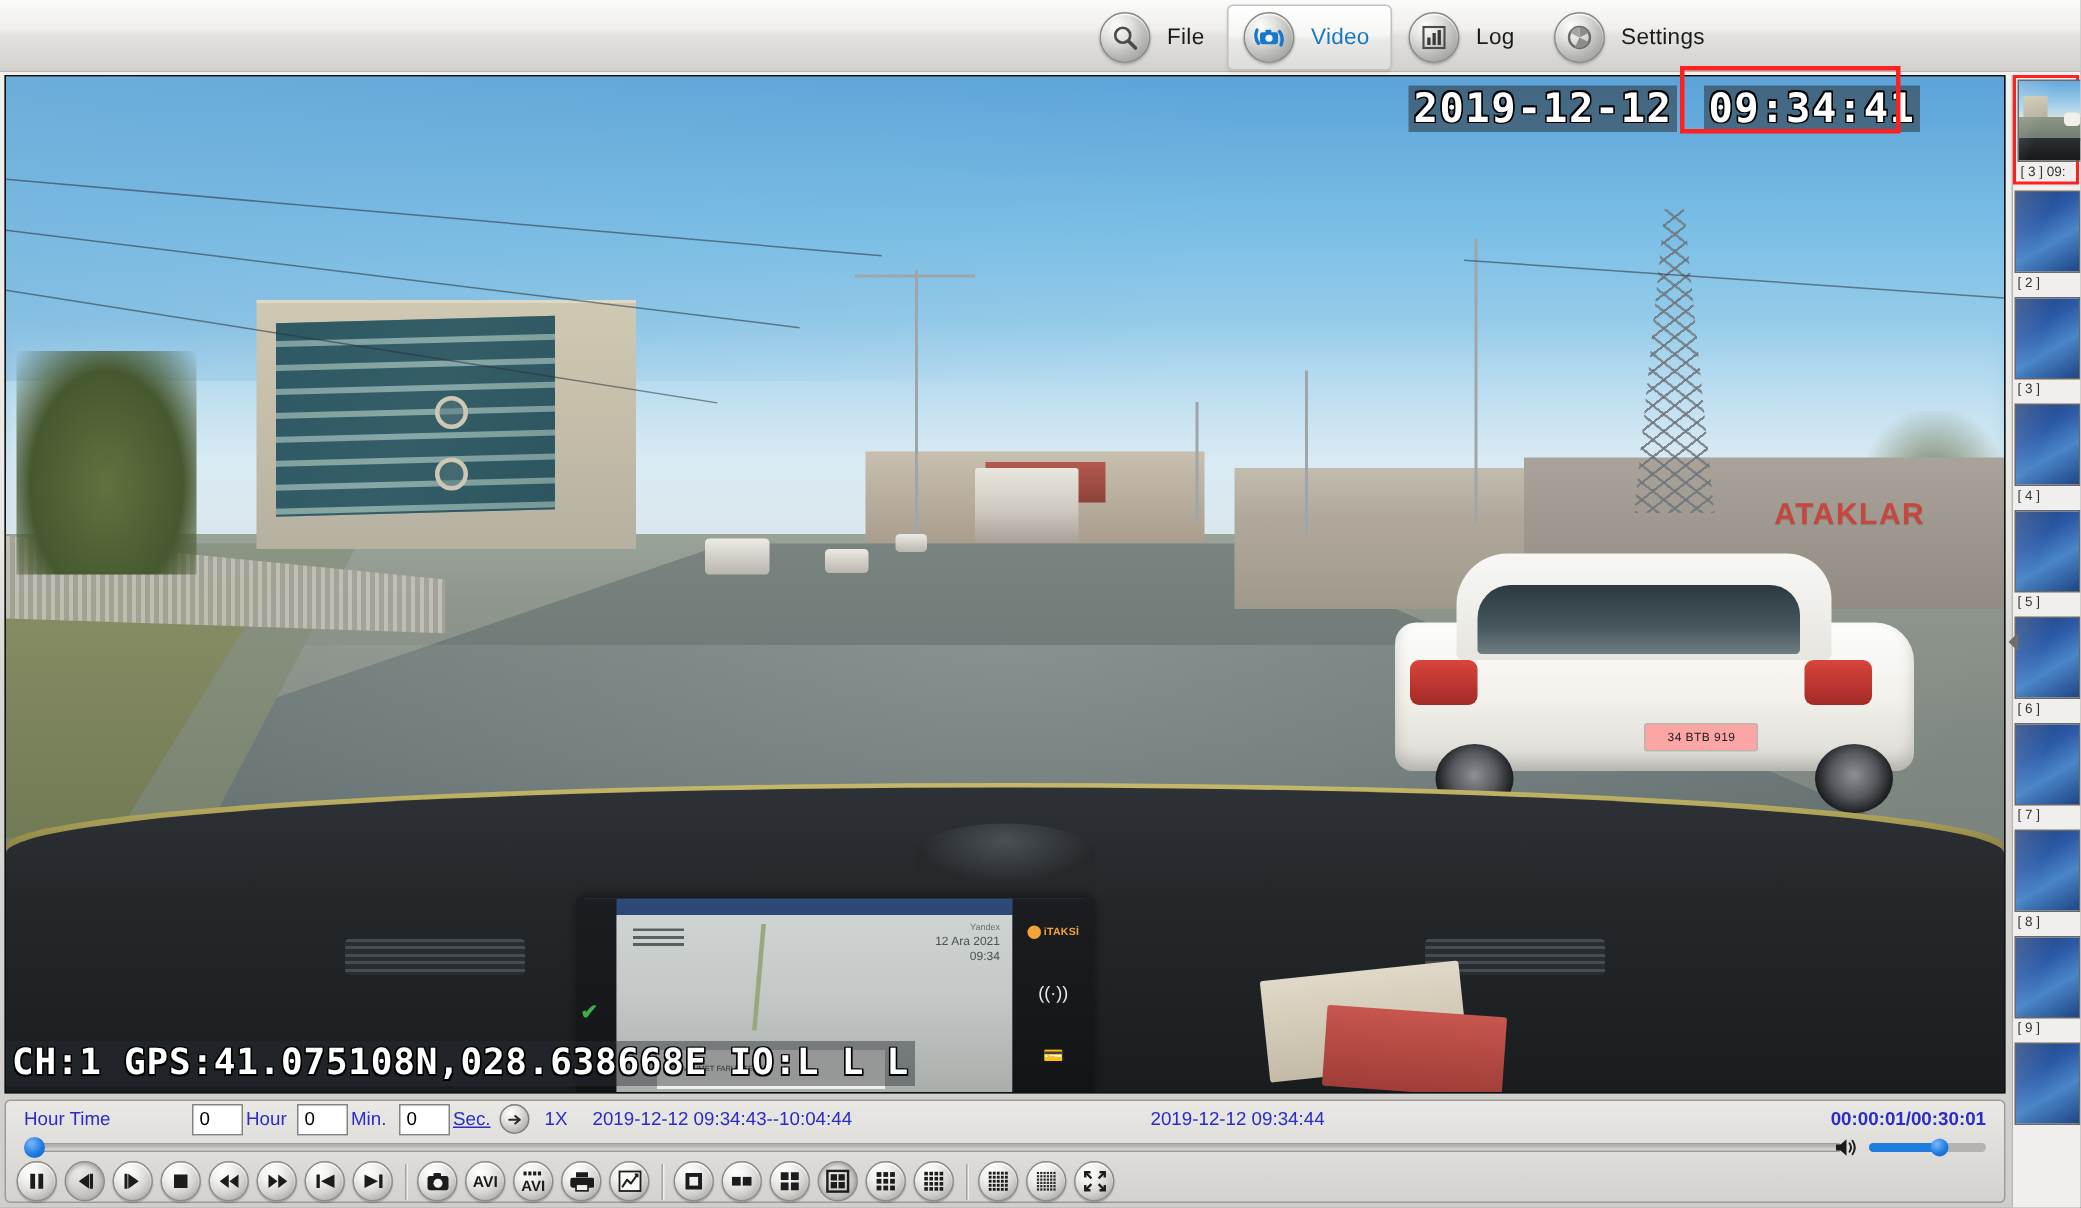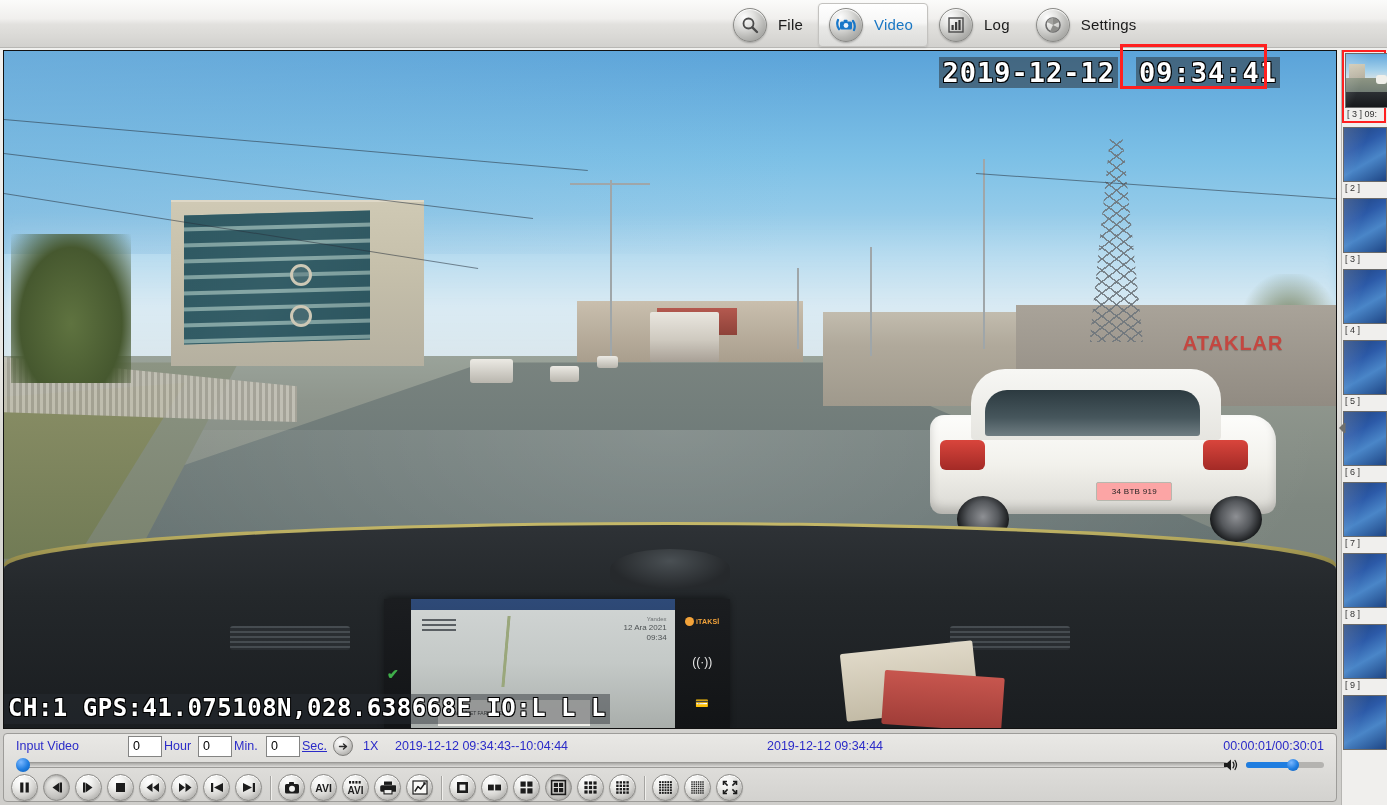--- a/index.html
+++ b/index.html
@@ -549,36 +549,36 @@
       </div>
       <div class="osd-bottom">
         <div>CH:1 GPS:41.075108N,028.638668E  IO:L L L</div><br>
       </div>
     </div>
   </div>
   <div id="annot-box" style="border-color: rgb(255, 32, 32);"></div>
 
   <div id="ctrl">
     <div id="rowtop">
-      <div id="input-time-label" class="bluelabel" style="color: rgb(43, 43, 200);">Input Video</div>
+      <div id="input-time-label" class="bluelabel" style="color: rgb(43, 43, 200);">Hour Time</div>
       <div id="hour-box" class="numbox">0</div>
       <div id="hour-label" class="bluelabel" style="color: rgb(43, 43, 200);">Hour</div>
       <div id="min-box" class="numbox">0</div>
       <div id="min-label" class="bluelabel" style="color: rgb(43, 43, 200);">Min.</div>
       <div id="sec-box" class="numbox">0</div>
       <div id="sec-label" class="bluelabel" style="color: rgb(43, 43, 200); text-decoration: underline;">Sec.</div>
       <div id="go-btn">
         <svg width="11" height="11" viewBox="0 0 11 11">
           <path d="M1.5 5.5 H7 M5.5 3 L8.5 5.5 L5.5 8" stroke="#2b2b2b" stroke-width="1.4" fill="none" stroke-linecap="round" stroke-linejoin="round"></path>
         </svg>
       </div>
       <div id="speed-label" class="bluelabel" style="color: rgb(43, 43, 200);">1X</div>
       <div id="range-label" class="bluelabel" style="color: rgb(43, 43, 200);">2019-12-12 09:34:43--10:04:44</div>
       <div id="cur-time-label" class="bluelabel" style="color: rgb(43, 43, 200);">2019-12-12 09:34:44</div>
-      <div id="elapsed-label" class="bluelabel" style="color: rgb(43, 43, 200);">00:00:01/00:30:01</div>
+      <div id="elapsed-label" class="bluelabel" style="color: rgb(43, 43, 200); font-weight: bold;">00:00:01/00:30:01</div>
     </div>
 
     <div id="seek">
       <div id="seek-track"></div>
       <div id="seek-thumb" style="left: 0%;"></div>
     </div>
 
     <div id="vol-wrap">
       <svg width="16" height="14" viewBox="0 0 16 14">
         <path d="M1 5 H4 L8 1.5 V12.5 L4 9 H1 Z" fill="#1c1c1c"></path>

